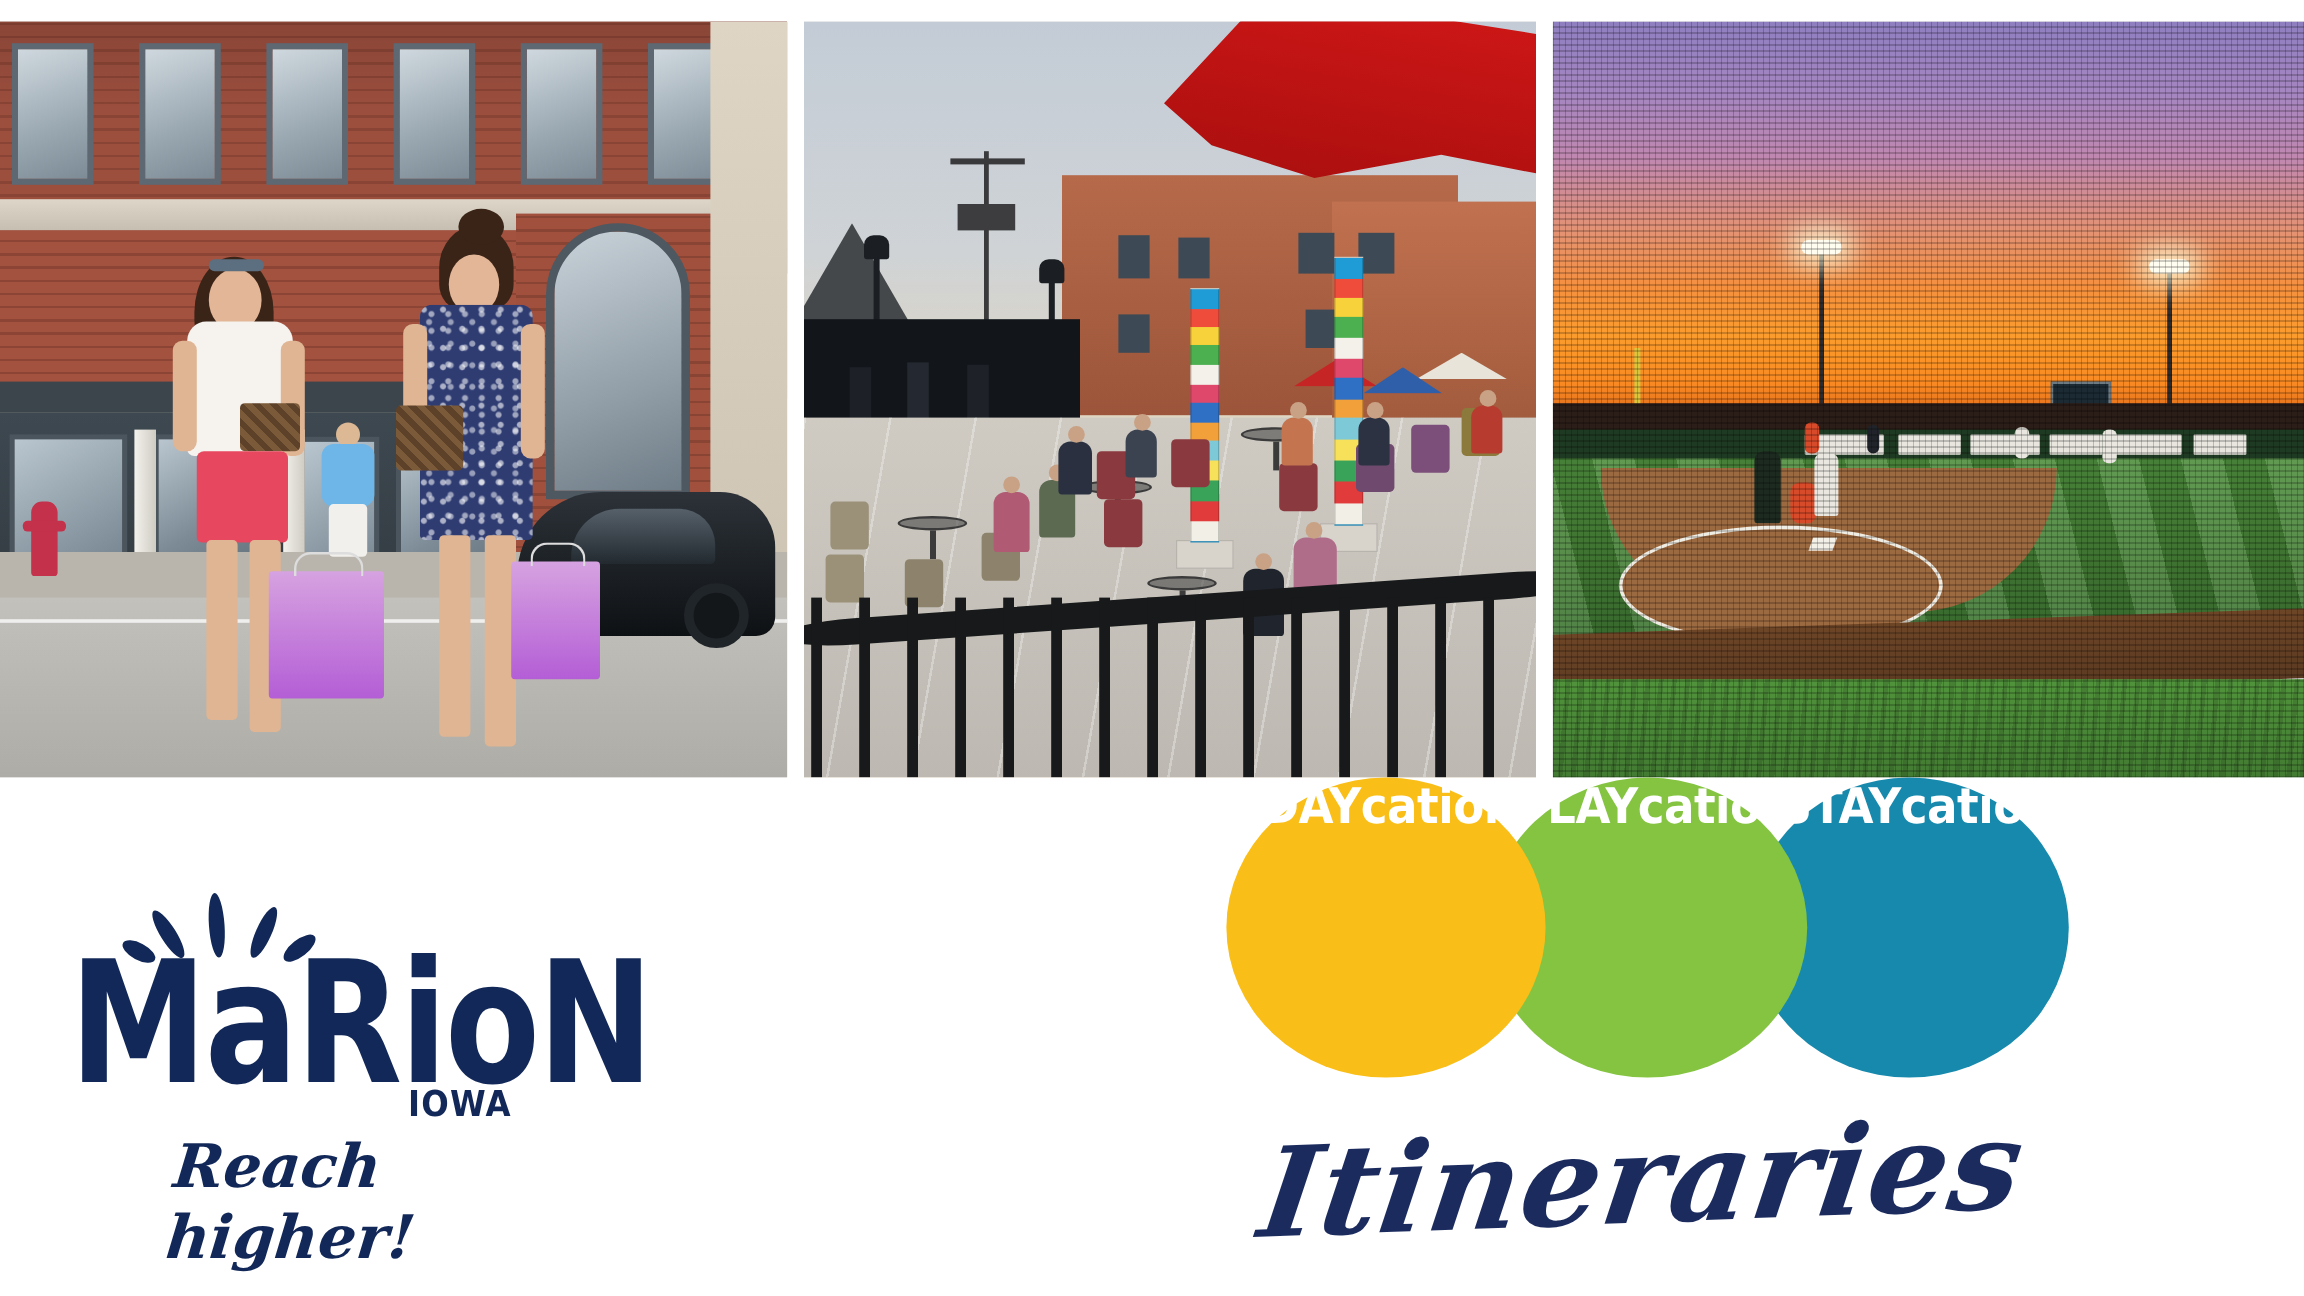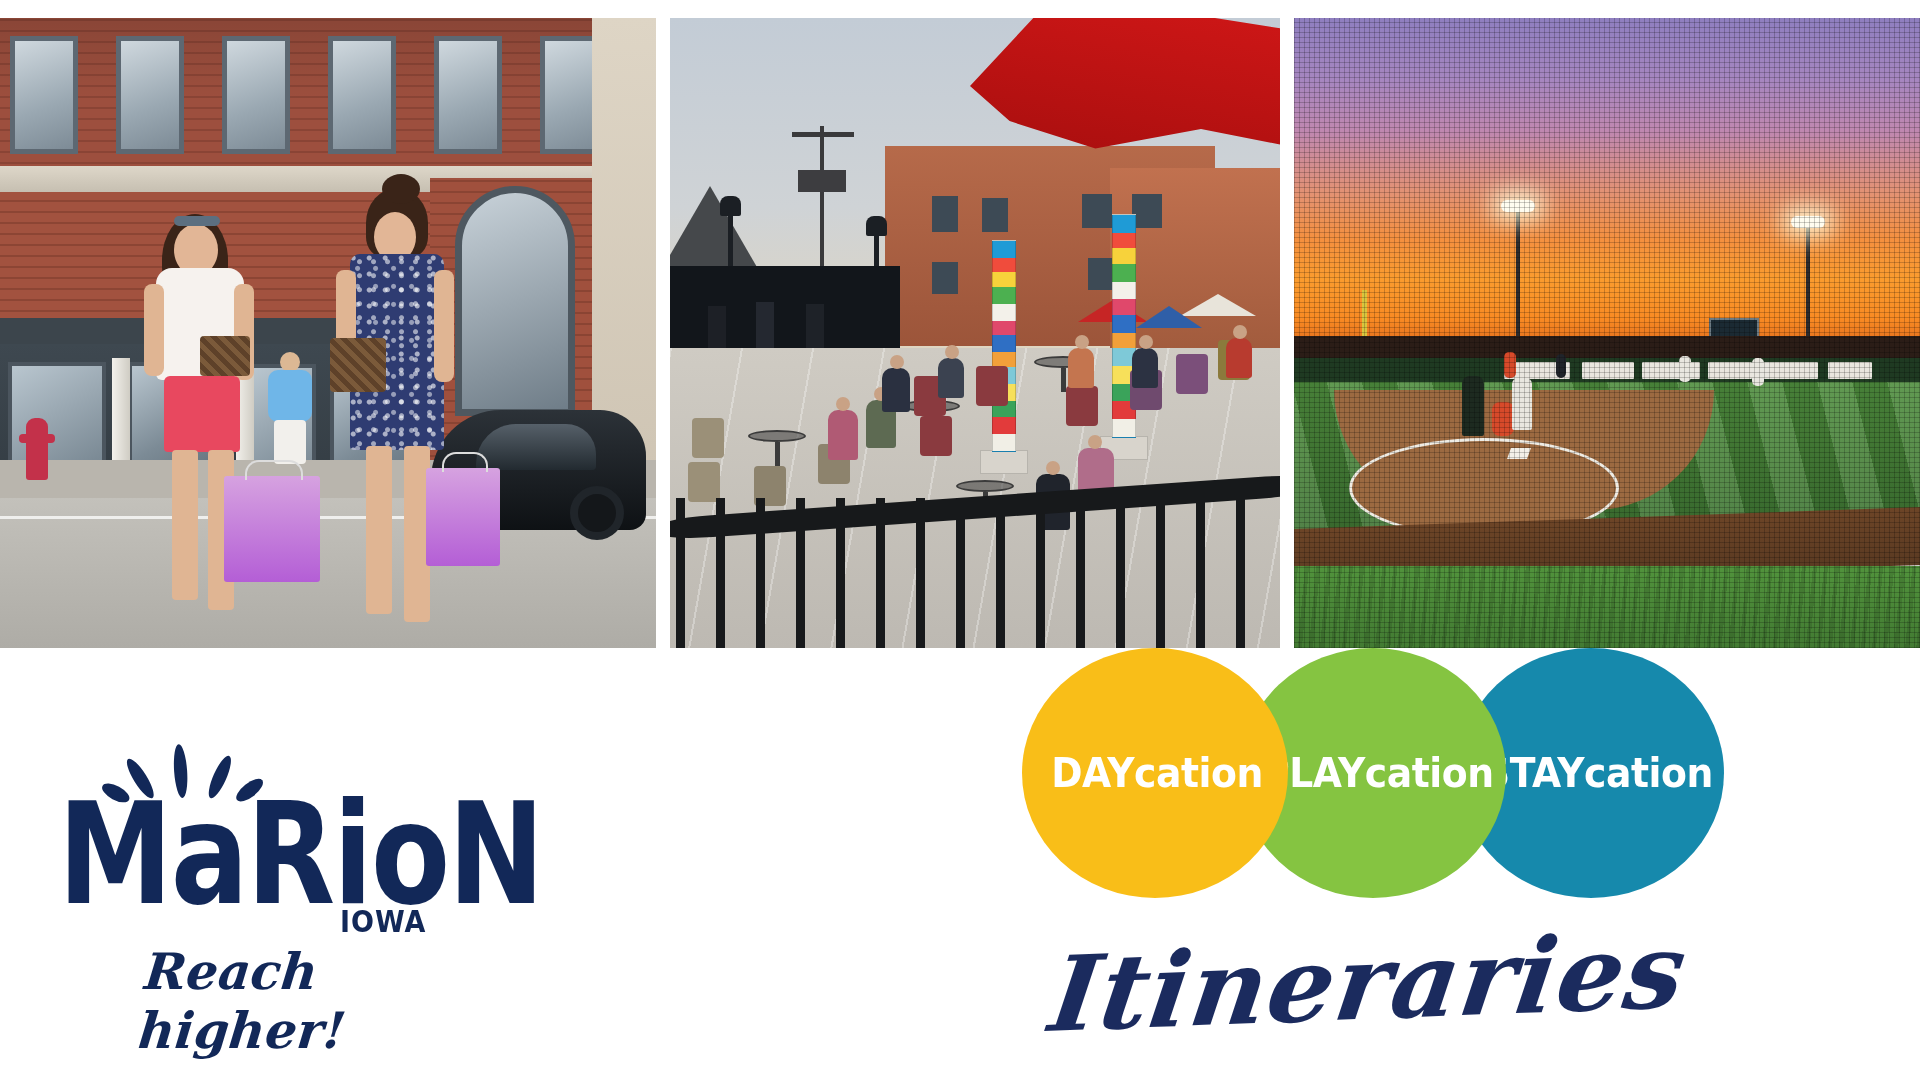--- a/index.html
+++ b/index.html
@@ -357,21 +357,21 @@
     transform: skewX(-6deg);
   }
 
   
   #circles {
     position:absolute; left:1022px; top:0px; width:700px; height:250px;
   }
   .vcircle {
     position:absolute; top:0; width:266px; height:250px;
     border-radius:50%;
-    display:flex; align-items:center; justify-content:center;
+    display:flex; justify-content:center;
   }
   .vcircle span {
     color:#ffffff;
     font-family:"DejaVu Sans", sans-serif;
     font-weight:700;
     font-size:41px;
     letter-spacing:-0.5px;
     white-space:nowrap;
     transform: scaleX(0.92);
   }

